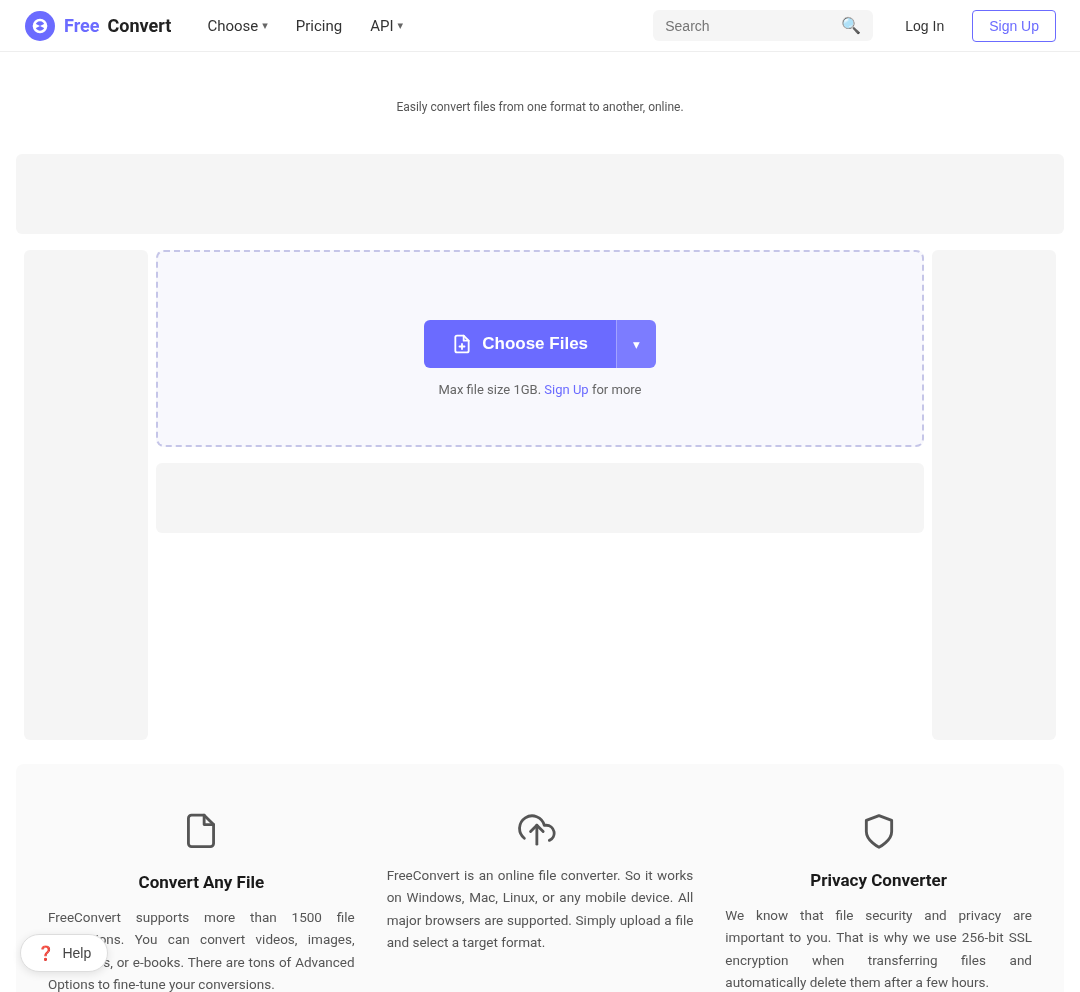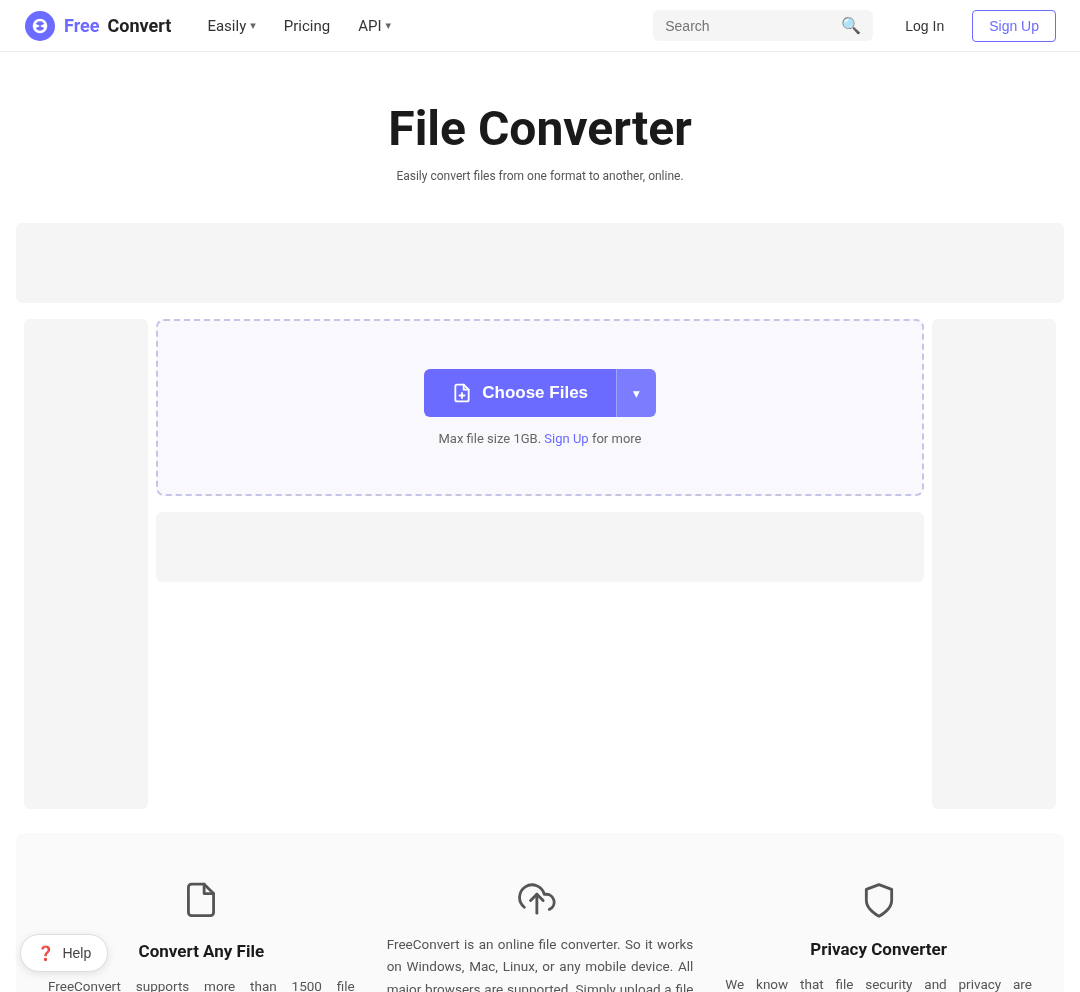--- a/index.html
+++ b/index.html
@@ -160,20 +160,21 @@
       background: #f8f8fd;
       padding: 48px 24px;
       text-align: center;
       margin-bottom: 16px;
     }
     .upload-btn-wrapper {
       display: inline-flex;
       border-radius: 6px;
       overflow: hidden;
       margin-bottom: 14px;
+      margin-top: 20px;
     }
     .btn-choose-files {
       display: flex;
       align-items: center;
       gap: 10px;
       padding: 14px 28px;
       background: #6b6bff;
       color: #fff;
       font-size: 17px;
       font-weight: 600;
@@ -272,21 +273,21 @@
       <path d="M22 13 L22 19 L16 16 Z" fill="white"></path>
       <path d="M22 16 A6 6 0 0 1 10 16" stroke="white" stroke-width="2.5" fill="none" stroke-linecap="round"></path>
       <path d="M10 19 L10 13 L16 16 Z" fill="white"></path>
     </svg>
     <span class="logo-text">
       <span class="free">Free</span><span class="convert">Convert</span>
     </span>
   </a>
   <div class="nav-links">
     <div class="nav-item">
-      <span>Easily</span>
+      <span>Choose</span>
       <span class="chevron-small">▾</span>
     </div>
     <div class="nav-item">
       <span>Pricing</span>
     </div>
     <div class="nav-item">
       <span>API</span>
       <span class="chevron-small">▾</span>
     </div>
   </div>
@@ -296,21 +297,20 @@
   </div>
   <div class="nav-actions">
     <button class="btn-login">Log In</button>
     <button class="btn-signup">Sign Up</button>
   </div>
 </nav>
 
 <div class="page-wrapper">
 
   <div class="hero">
-    <h1>File Converter</h1>
     <p>Easily convert files from one format to another, online.</p>
   </div>
 
   <div class="ad-banner"></div>
 
   <div class="content-with-ads">
     <div class="side-ad">
       <div class="side-ad-inner"></div>
     </div>
 

